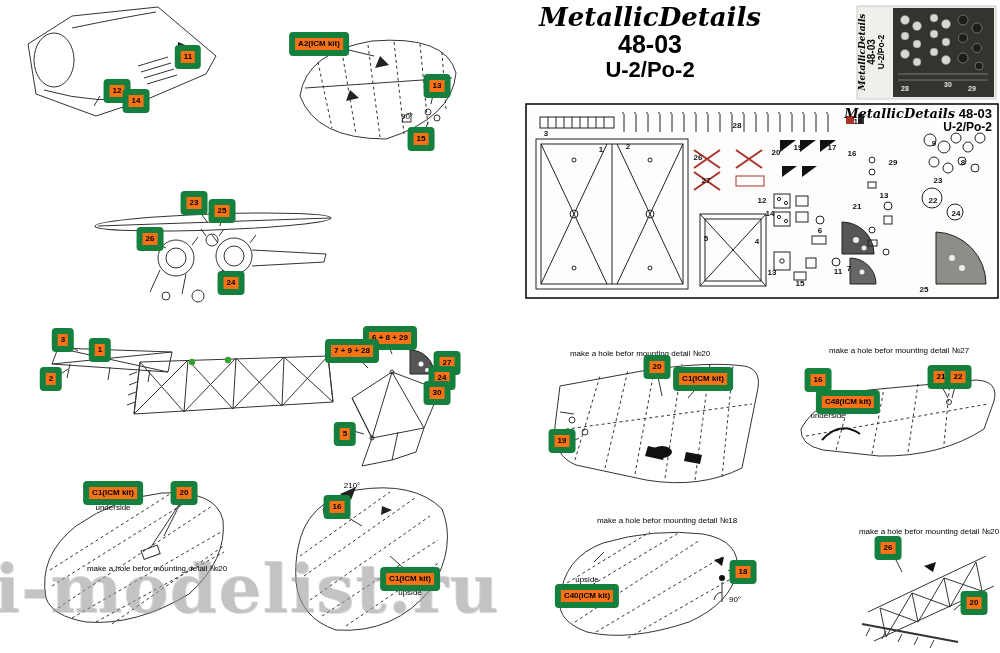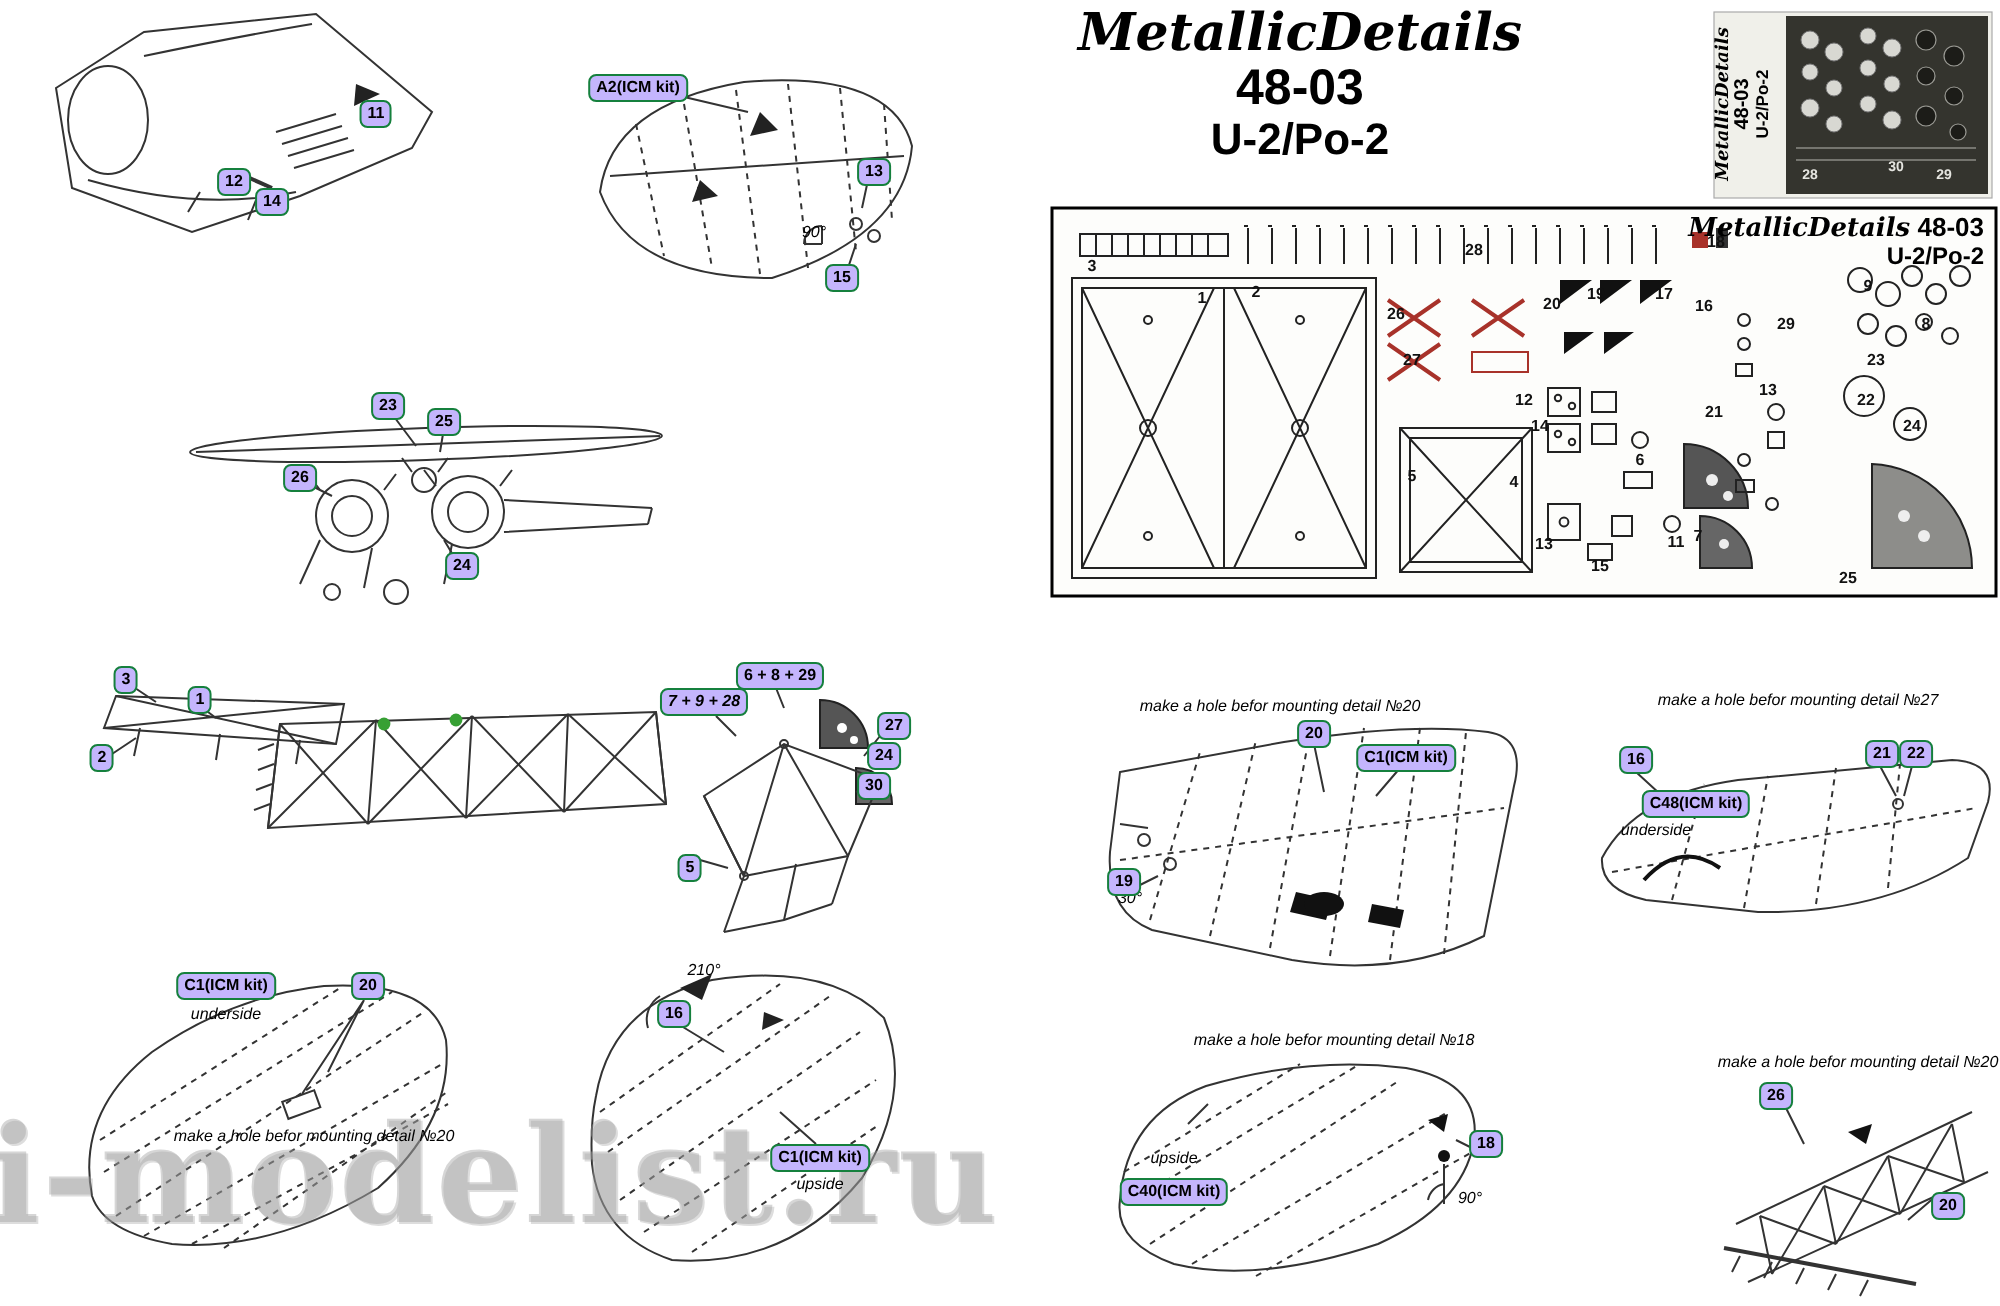--- a/index.html
+++ b/index.html
@@ -1,21 +1,21 @@
 <!DOCTYPE html>
 <html><head>
 <meta charset="utf-8">
 <style>
   html,body{margin:0;padding:0;background:#e8e8e8;font-family:"Liberation Sans",sans-serif;}
   #sheet{position:relative;width:1000px;height:653px;background:#ffffff;overflow:hidden;margin:0 auto;}
   #art{position:absolute;left:0;top:0;z-index:1;}
   .layer{position:absolute;left:0;top:0;width:100%;height:100%;z-index:4;pointer-events:none;}
-  .callout{position:absolute;transform:translate(-50%,-50%);border:1px solid #15803d;border-radius:4px;
-           background:#c4b5fd;font-size:8px;line-height:1;padding:2px 3px;white-space:nowrap;font-weight:700;color:#000;}
-  .note{position:absolute;transform:translate(-50%,-50%);font-size:8px;line-height:1.1;white-space:nowrap;color:#000;font-style:italic;}
+  .callout{position:absolute;transform:translate(-50%,-50%);border:6px solid #15803d;border-radius:4px;
+           background:#f97316;font-size:8px;line-height:1;padding:2px 3px;white-space:nowrap;font-weight:700;color:#000;}
+  .note{position:absolute;transform:translate(-50%,-50%);font-size:8px;line-height:1.1;white-space:nowrap;color:#000;}
   .fret-num{position:absolute;transform:translate(-50%,-50%);font-size:8px;font-weight:700;color:#111;}
   .photo-num{position:absolute;transform:translate(-50%,-50%);font-size:7px;font-weight:700;color:#e5e5e0;}
   #title-block{position:absolute;left:535px;top:4px;width:230px;text-align:center;z-index:5;}
   .brand-text{font-family:"DejaVu Serif",serif;font-weight:700;font-style:italic;font-size:26px;line-height:1.05;color:#000;}
   .code-text{font-weight:700;font-size:25px;line-height:1.05;color:#000;}
   .model-text{font-weight:700;font-size:22px;line-height:1.1;color:#000;}
   #fret-header{position:absolute;left:836px;top:107px;width:156px;text-align:right;z-index:5;line-height:1.05;}
   #fret-header .fh-line1{font-size:13px;font-weight:700;color:#000;}
   #fret-header .fh-brand{font-family:"DejaVu Serif",serif;font-style:italic;}
   #fret-header .fh-line2{font-size:12px;font-weight:700;color:#000;}
@@ -328,21 +328,21 @@
       <div class="callout" style="left: 437px; top: 86px;">13</div>
       <div class="callout" style="left: 421px; top: 139px;">15</div>
       <div class="callout" style="left: 194px; top: 203px;">23</div>
       <div class="callout" style="left: 222px; top: 211px;">25</div>
       <div class="callout" style="left: 150px; top: 239px;">26</div>
       <div class="callout" style="left: 231px; top: 283px;">24</div>
       <div class="callout" style="left: 63px; top: 340px;">3</div>
       <div class="callout" style="left: 100px; top: 350px;">1</div>
       <div class="callout" style="left: 51px; top: 379px;">2</div>
       <div class="callout" style="left: 390px; top: 338px;">6 + 8 + 29</div>
-      <div class="callout" style="left: 352px; top: 351px; font-style: italic;">7 + 9 + 28</div>
+      <div class="callout" style="left: 352px; top: 351px;">7 + 9 + 28</div>
       <div class="callout" style="left: 447px; top: 363px;">27</div>
       <div class="callout" style="left: 442px; top: 378px;">24</div>
       <div class="callout" style="left: 437px; top: 393px;">30</div>
       <div class="callout" style="left: 345px; top: 434px;">5</div>
       <div class="callout" style="left: 113px; top: 493px;">C1(ICM kit)</div>
       <div class="callout" style="left: 184px; top: 493px;">20</div>
       <div class="callout" style="left: 337px; top: 507px;">16</div>
       <div class="callout" style="left: 410px; top: 579px;">C1(ICM kit)</div>
       <div class="callout" style="left: 657px; top: 367px;">20</div>
       <div class="callout" style="left: 703px; top: 379px;">C1(ICM kit)</div>

